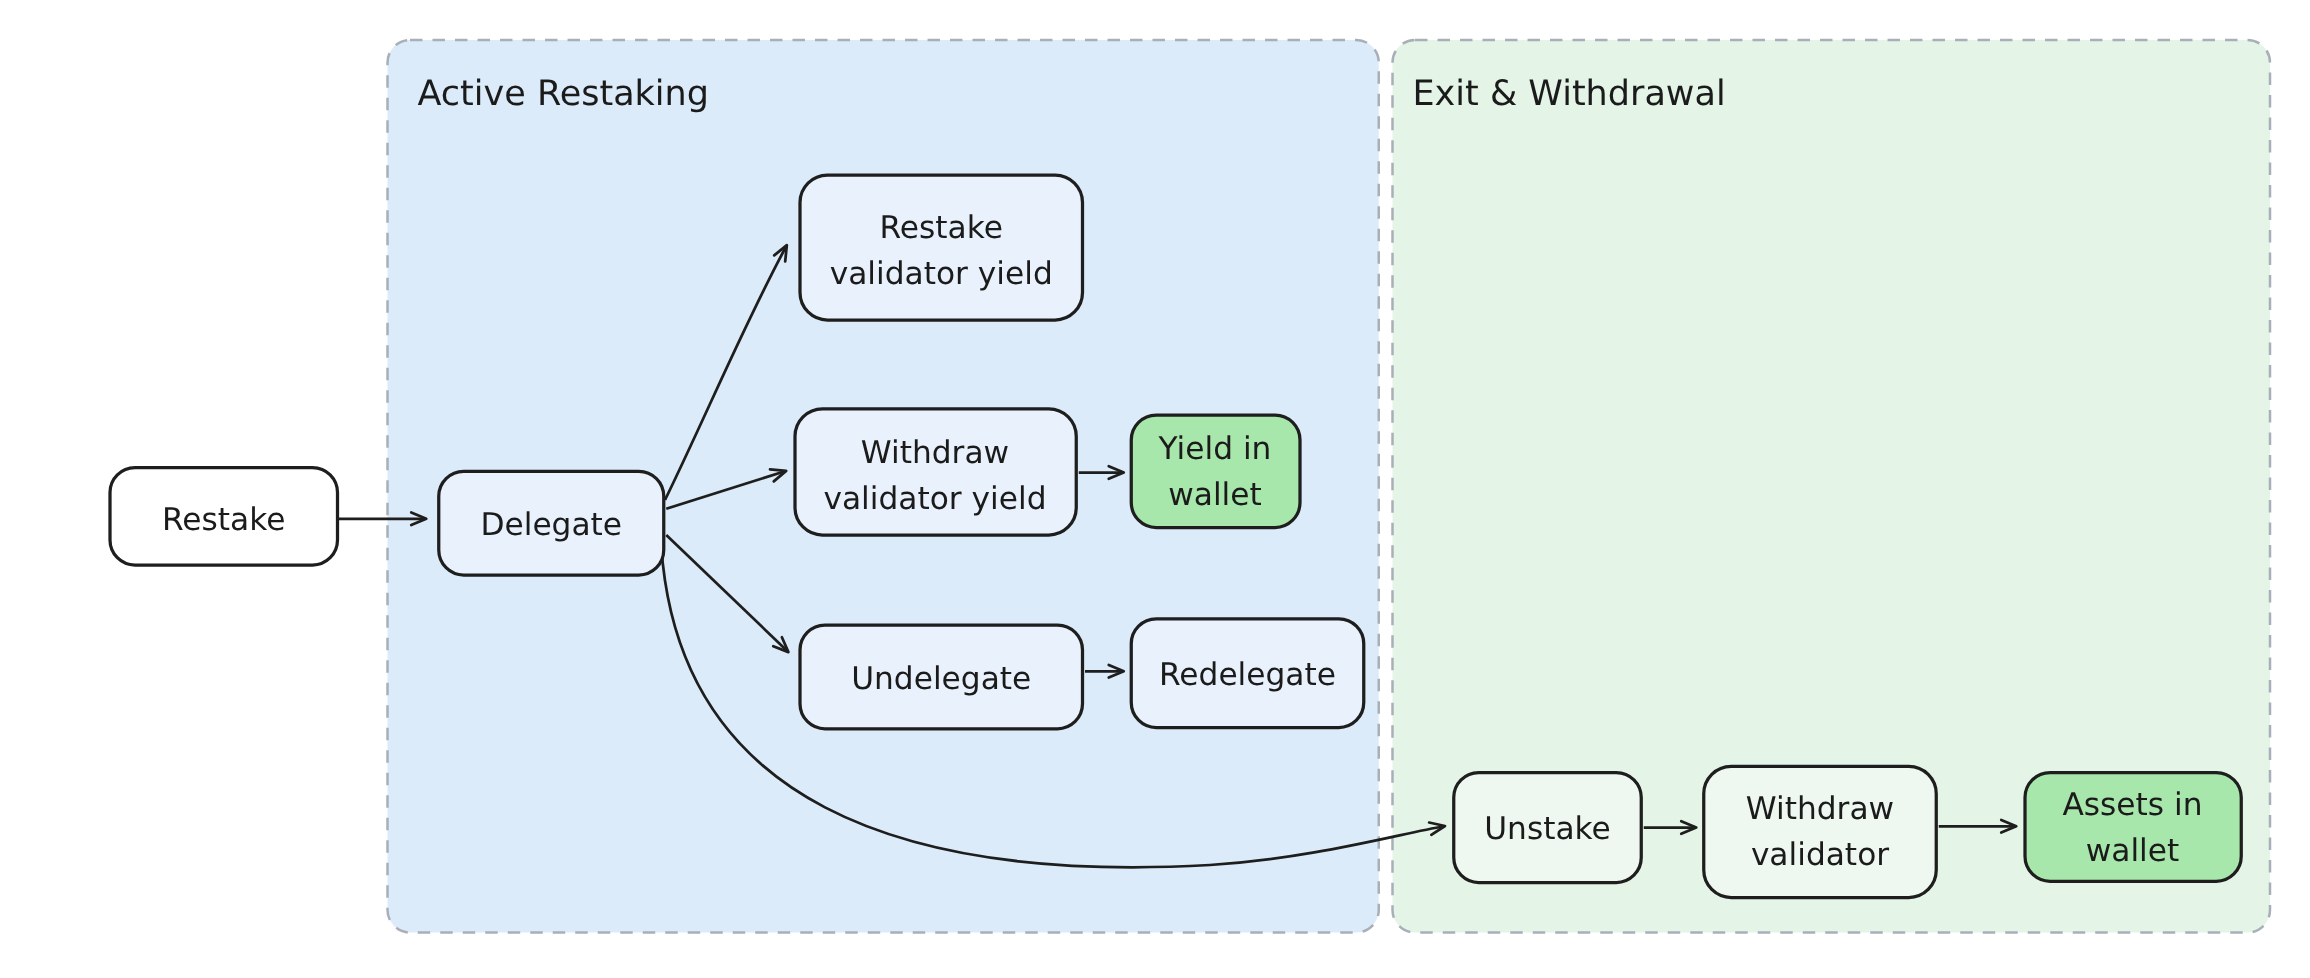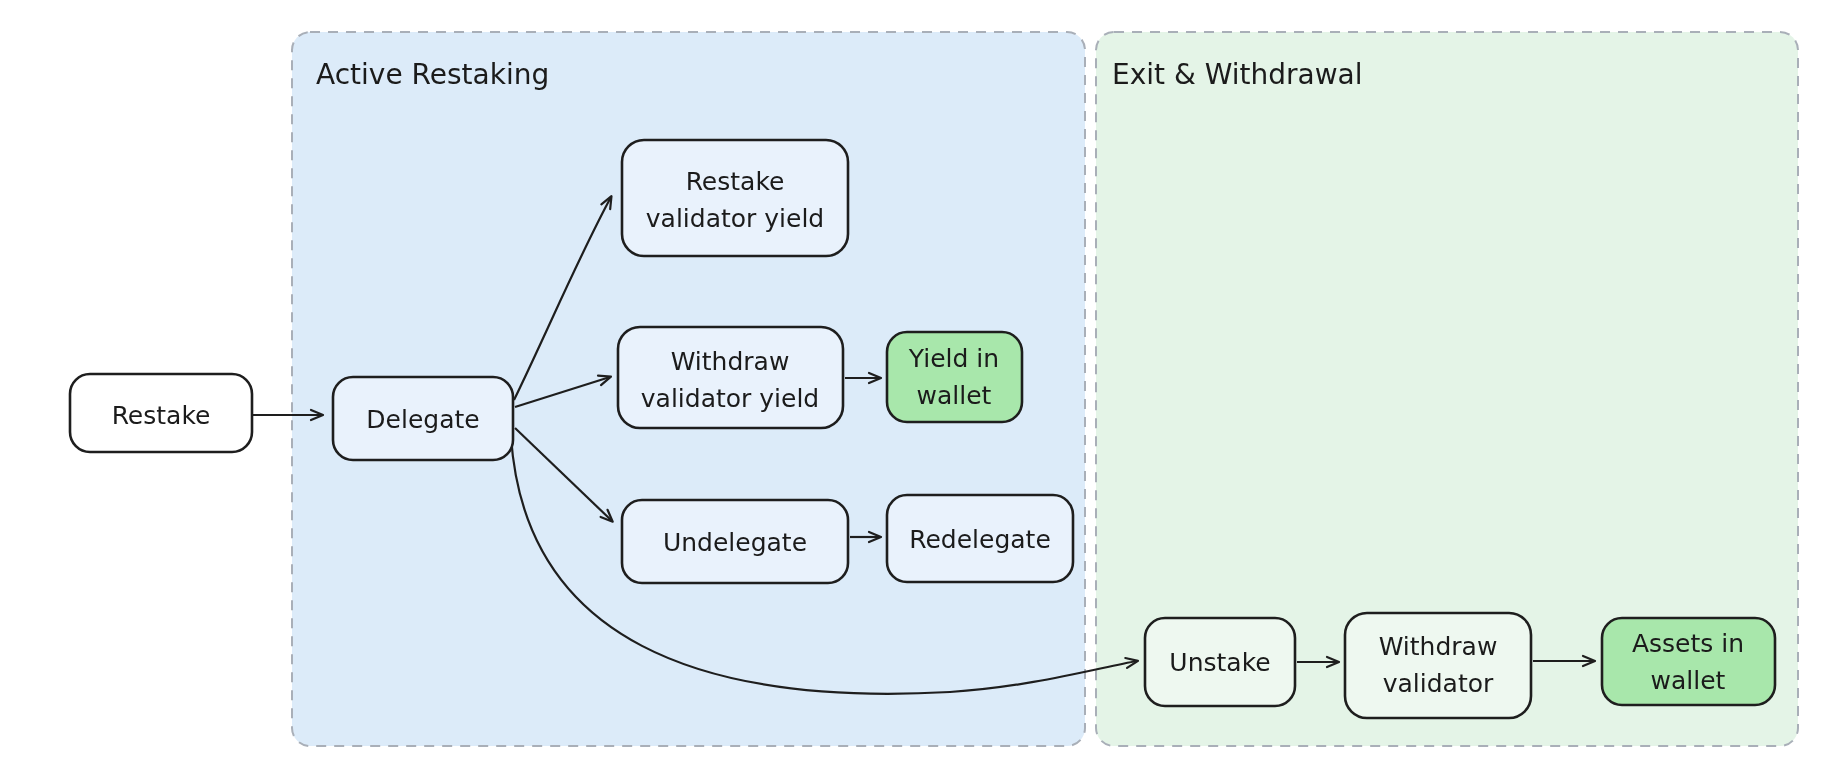--- a/index.html
+++ b/index.html
@@ -8,21 +8,21 @@
     --container-green:#e4f4e7;
     --node-blue:#e9f2fc;
     --node-green-light:#eef8f0;
     --node-green-accent:#a8e7ab;
     --node-white:#ffffff;
     --node-border:#1e1e1e;
     --container-border:#a9afb8;
     --text:#1b1b1b;
   }
   html,body{margin:0;padding:0;background:var(--page-bg);}
-  .stage{width:1608px;height:782px;position:relative;background:var(--page-bg);}
+  .stage{width:1608px;height:782px;position:relative;background:var(--page-bg);margin-left:18px;}
   svg{display:block;}
   .container-rect{stroke:var(--container-border);stroke-width:2;stroke-dasharray:10 8;}
   .container-rect.blue{fill:var(--container-blue);}
   .container-rect.green{fill:var(--container-green);}
   .container-title{
     font-family:"DejaVu Sans","Liberation Sans",sans-serif;
     font-size:28px;fill:var(--text);
   }
   .node-rect{stroke:var(--node-border);stroke-width:2.6;}
   .fill-white{fill:var(--node-white);}

